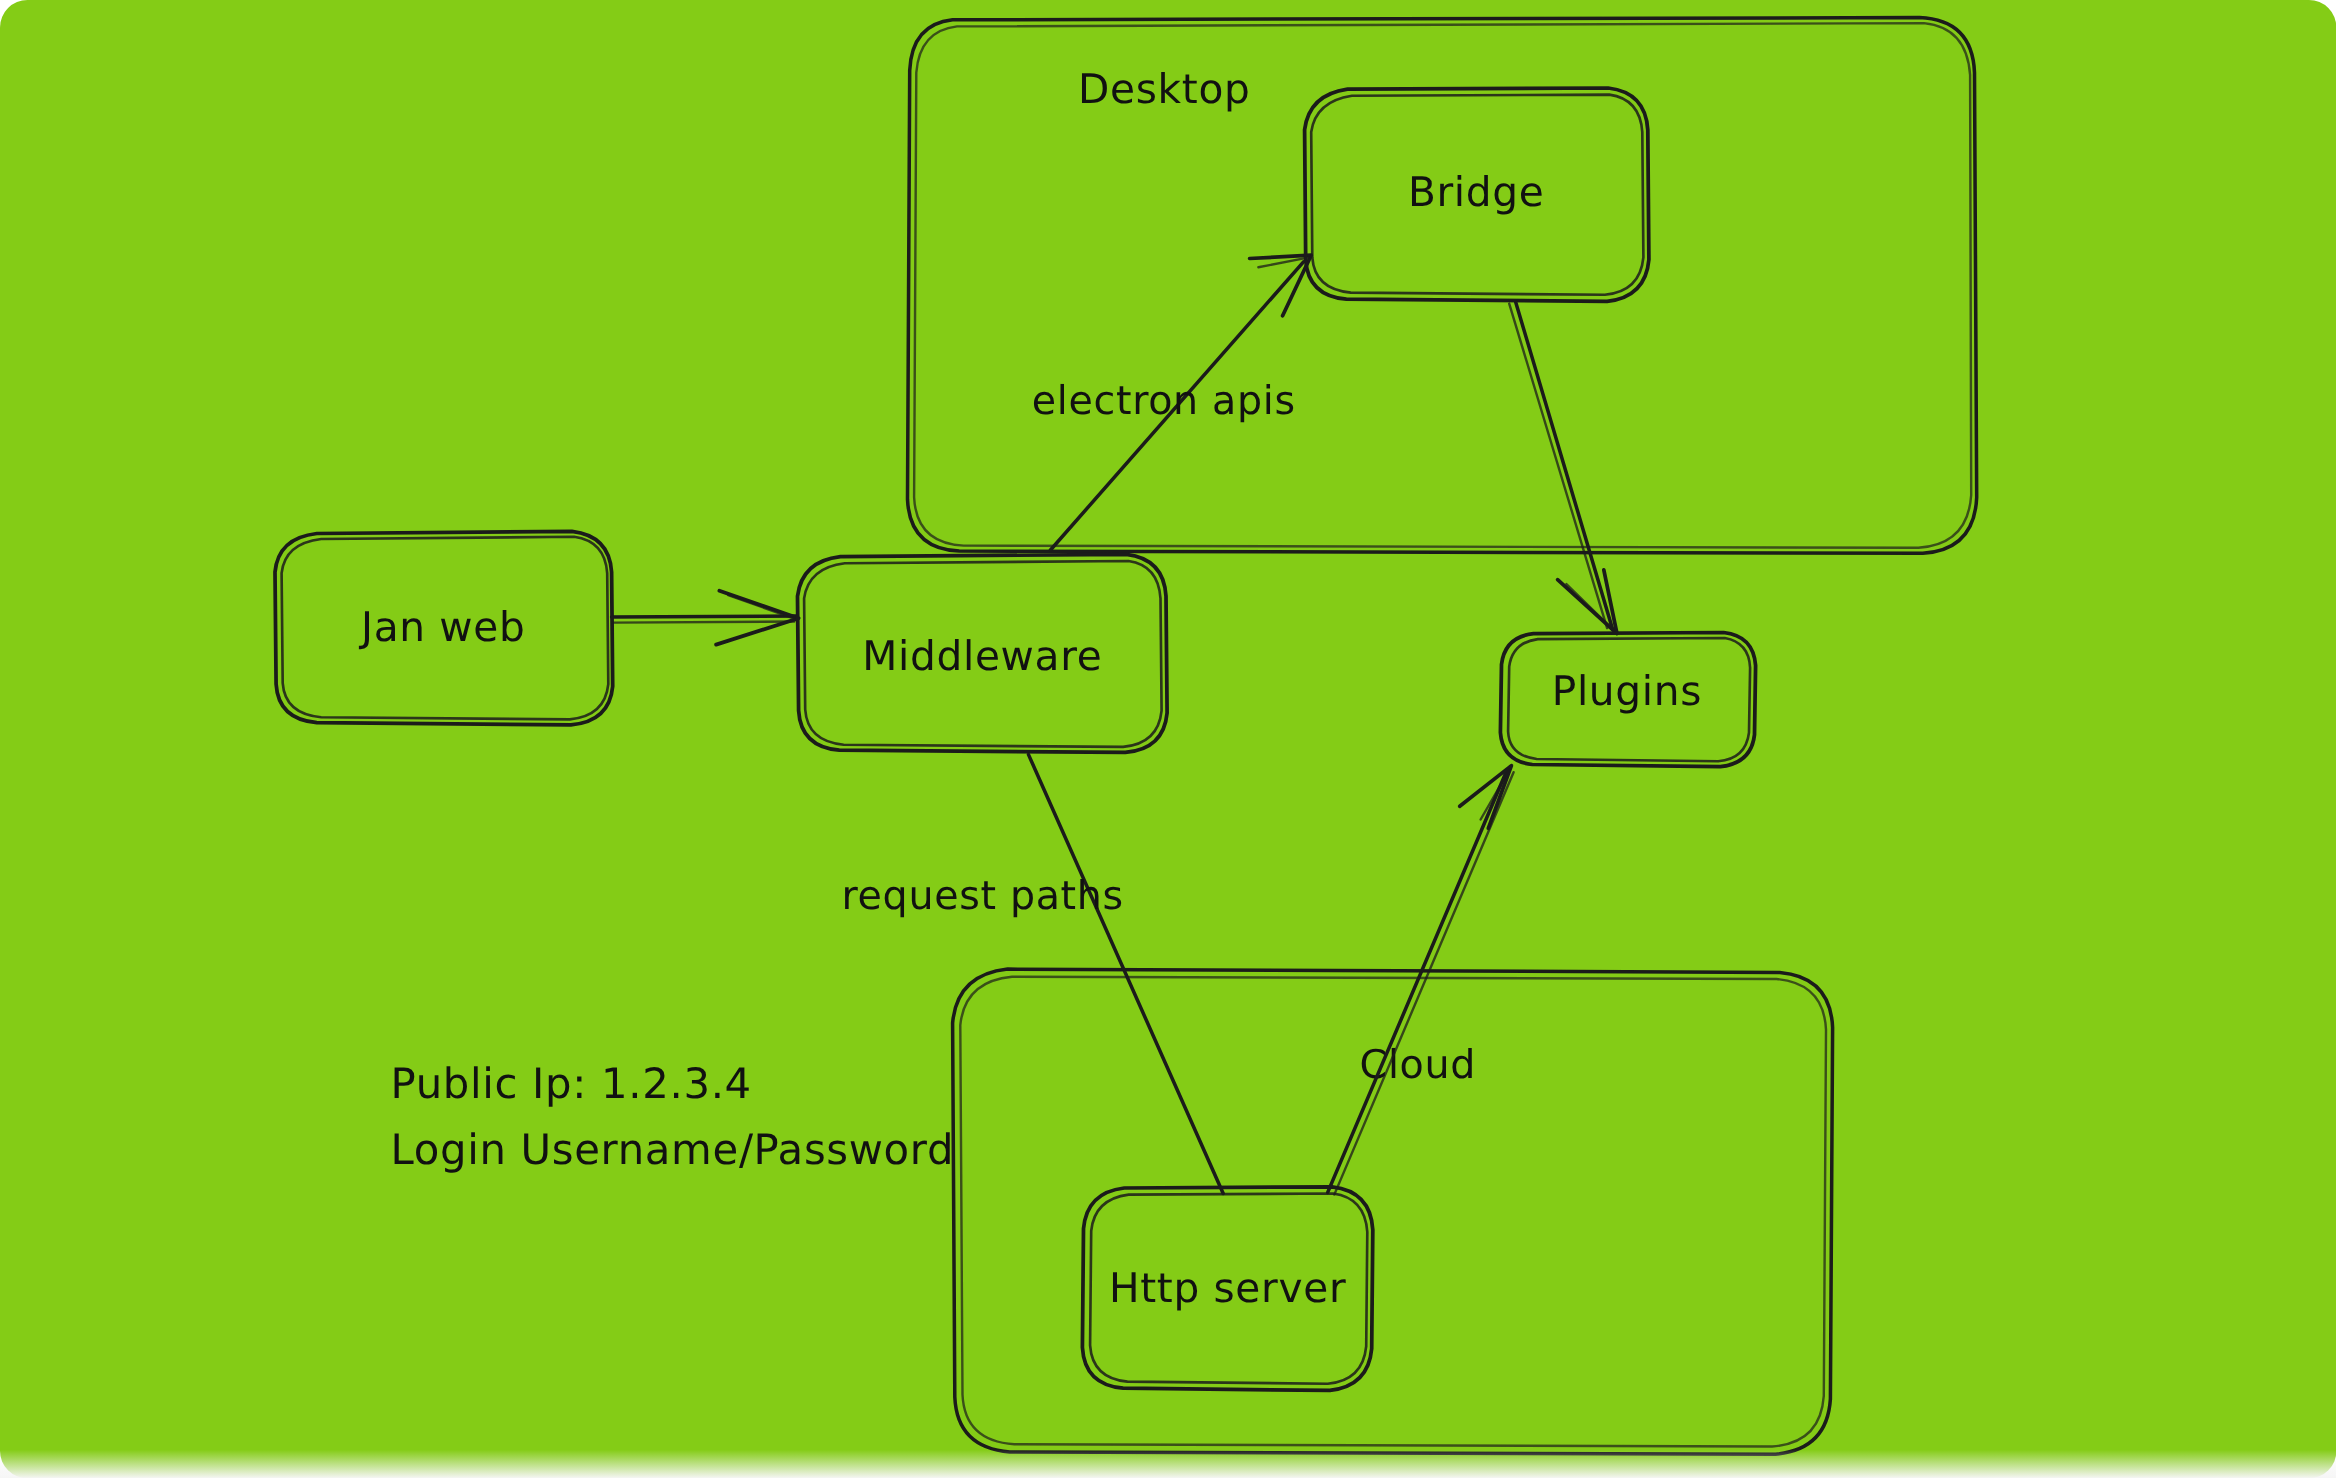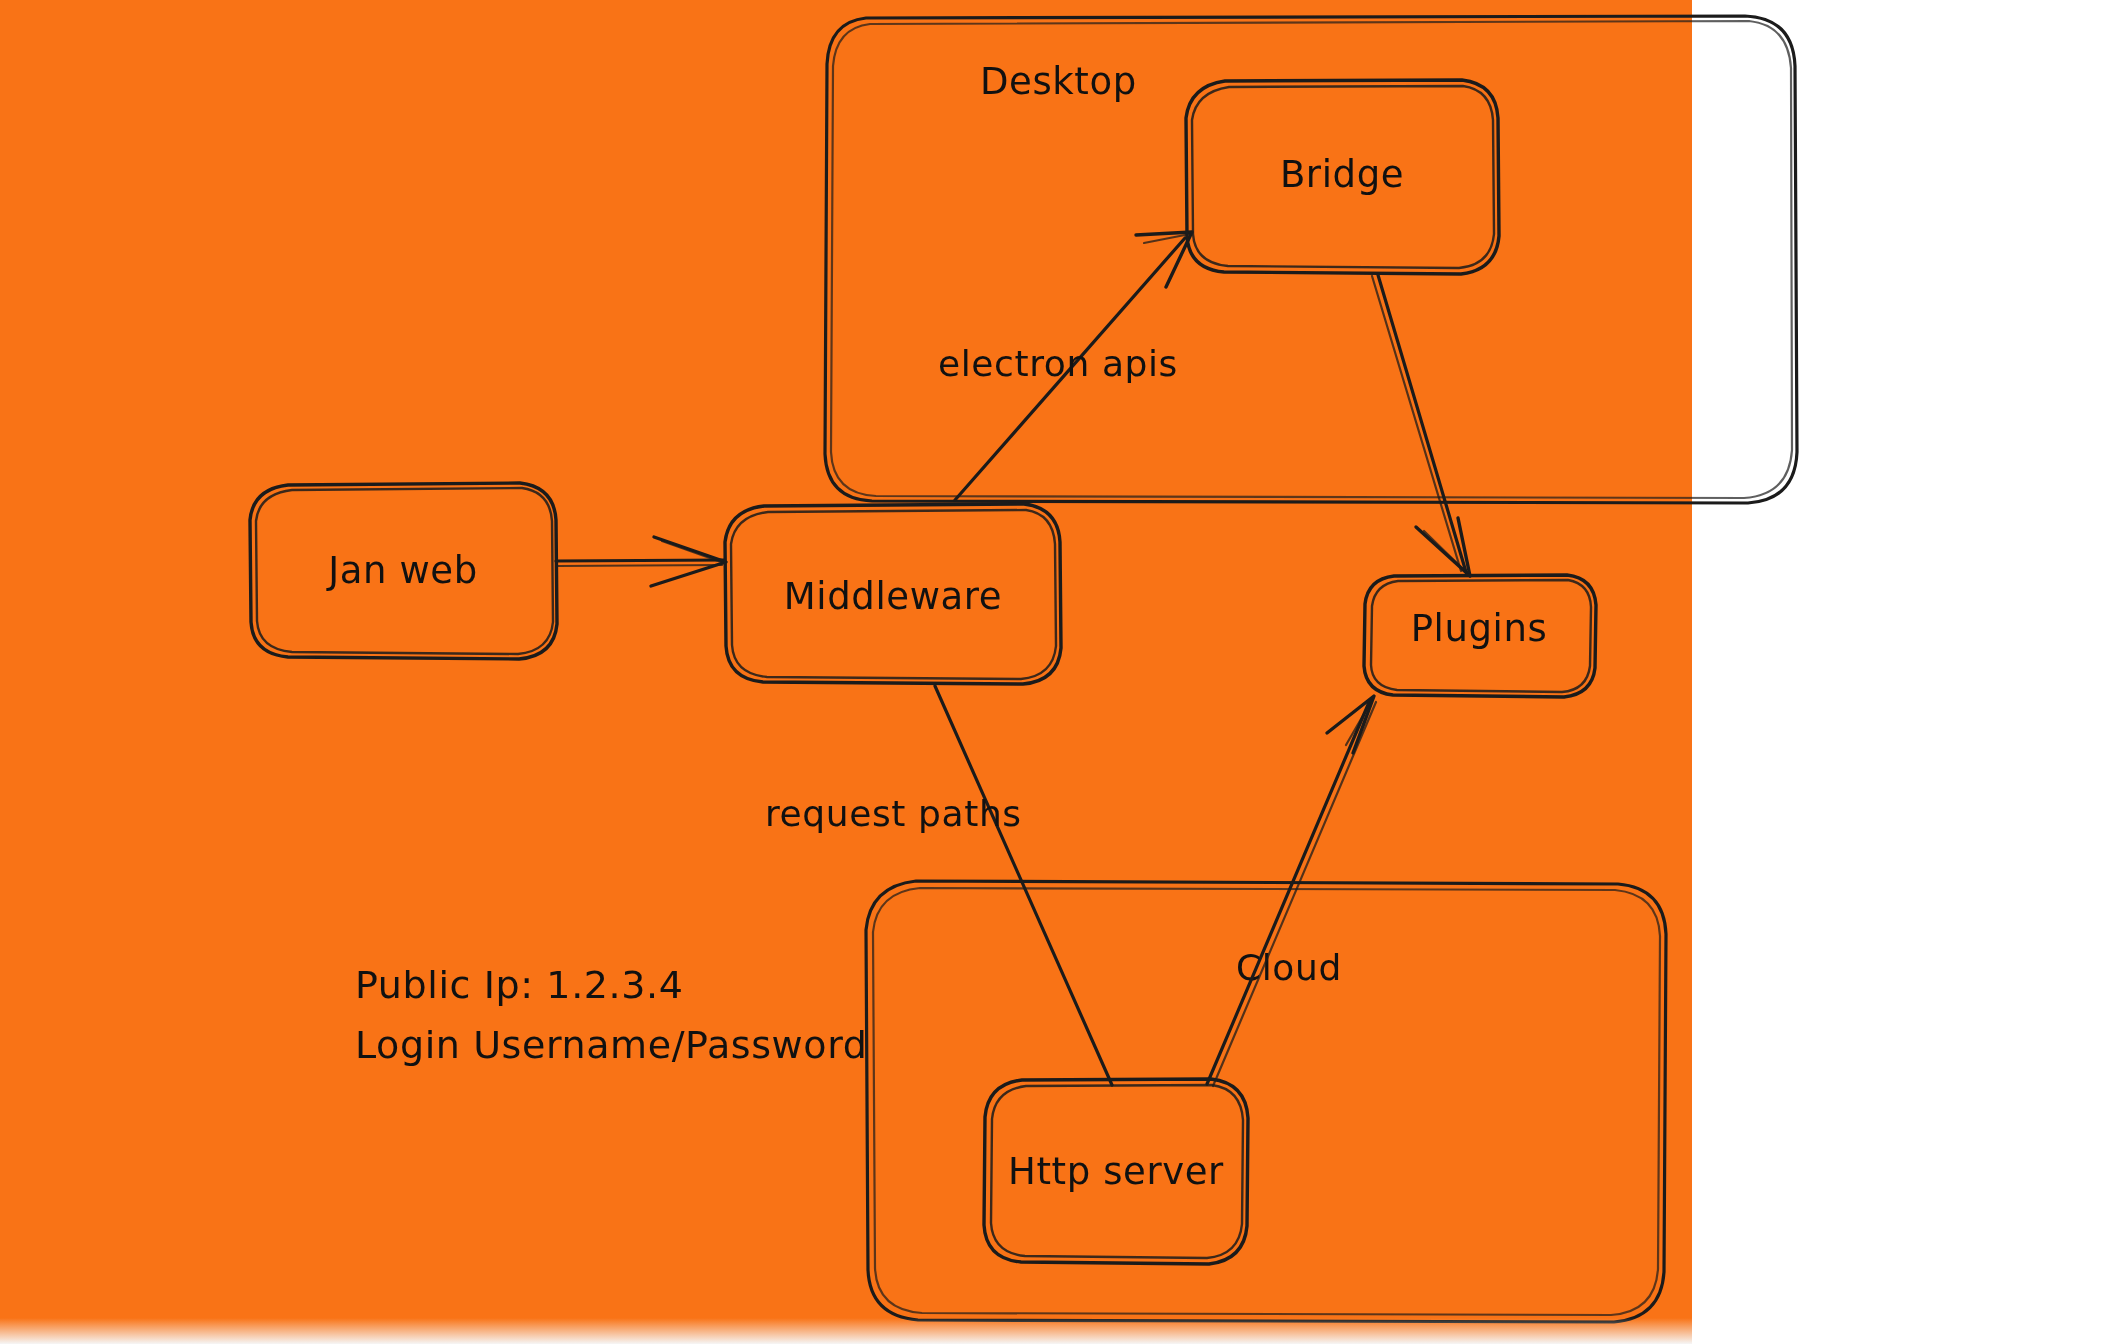--- a/index.html
+++ b/index.html
@@ -9,23 +9,24 @@
     background: #ffffff;
   }
   body {
     width: 2124px;
     height: 1344px;
     overflow: hidden;
     font-family: "DejaVu Sans", sans-serif;
   }
   #canvas {
     position: relative;
-    width: 1692px;
+    width: 2124px;
     height: 1344px;
-    background: #f97316;
+    background: #84cc16;
+    border-radius: 25px;
   }
   #canvas::after {
     content: "";
     position: absolute;
     left: 0;
     right: 0;
     bottom: 0;
     height: 26px;
     background: linear-gradient(to bottom, rgba(255,255,255,0) 0%, rgba(246,246,246,1) 100%);
     pointer-events: none;

